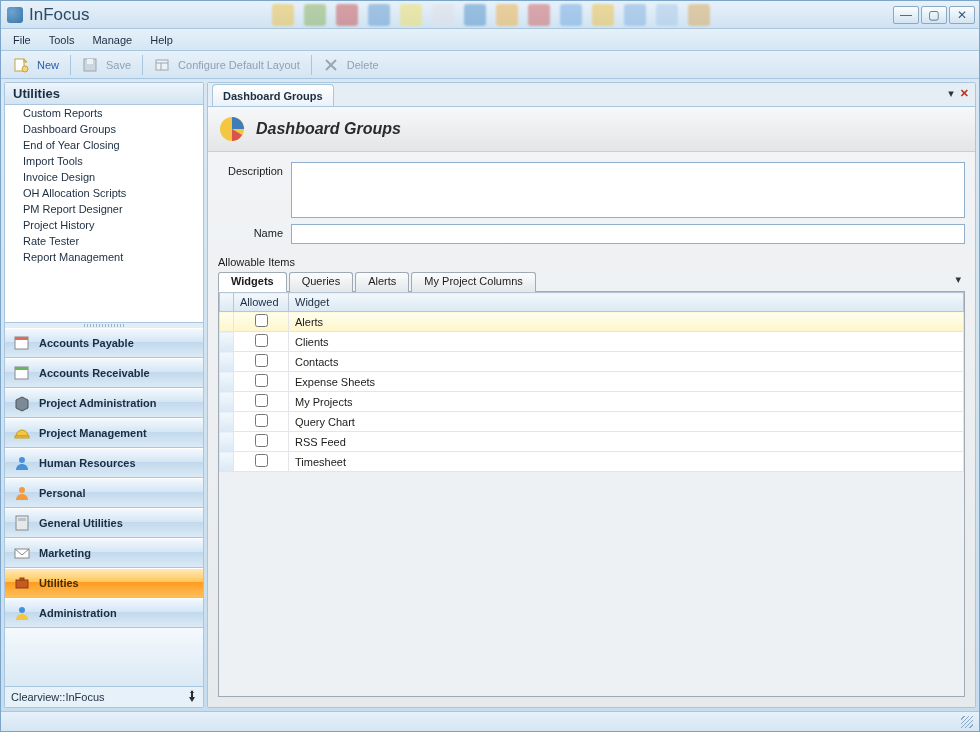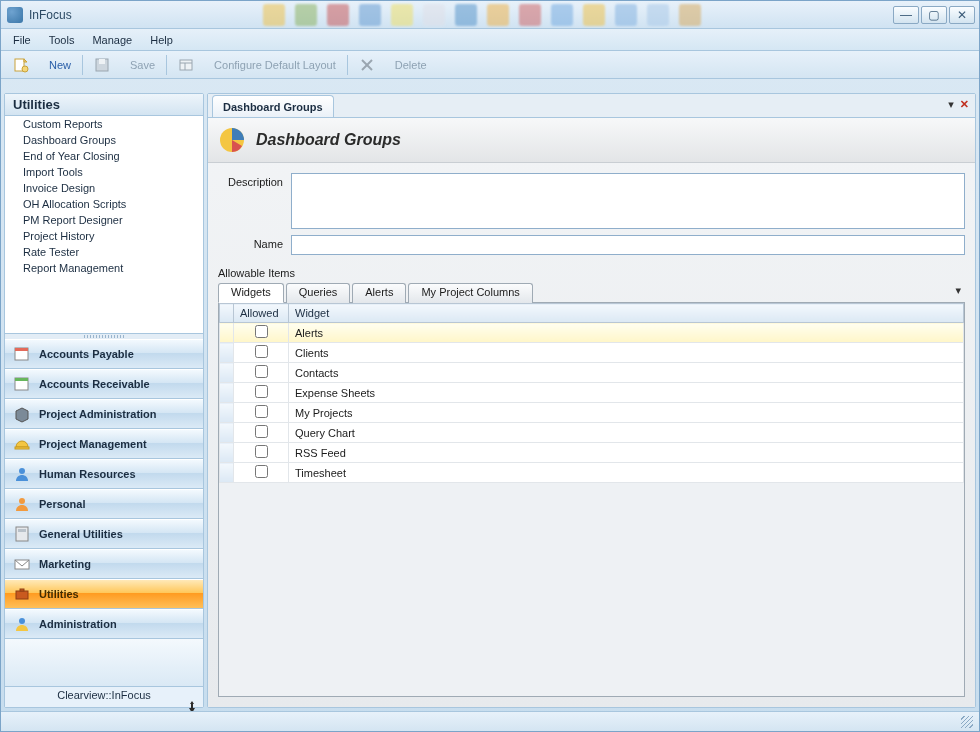--- a/index.html
+++ b/index.html
@@ -16,21 +16,21 @@
   .titlebar {
     height: 28px; display: flex; align-items: center;
     background: linear-gradient(to bottom, #e8f1fa 0%, #d0e3f2 100%);
     border-bottom: 1px solid #a8c6de;
   }
   .titlebar .appicon {
     width: 16px; height: 16px; margin: 0 6px;
     background: radial-gradient(circle at 30% 30%, #6fa3d0, #3a76a8);
     border-radius: 3px;
   }
-  .titlebar .title { color: #2c4a64; font-size: 12px; }
+  .titlebar .title { color: #2c4a64; font-size: 17px; }
   .title-spacer { flex: 1; display: flex; justify-content: center; align-items: center; gap: 10px; }
   .title-spacer .blur { width: 22px; height: 22px; border-radius: 3px; opacity: 0.5; filter: blur(1px); }
   .winbtns { display: flex; margin-right: 4px; gap: 2px; }
   .winbtn {
     width: 26px; height: 18px; border: 1px solid #8aa9c4;
     background: linear-gradient(to bottom, #fafdff, #d3e4f0);
     border-radius: 2px; display: flex; align-items: center; justify-content: center;
     color: #3b5b78; font-size: 12px; cursor: default;
   }
 
@@ -40,30 +40,30 @@
     border-bottom: 1px solid #a8c6de;
   }
   .menuitem { padding: 2px 8px; color: #1b2d41; cursor: default; }
 
   .toolbar {
     height: 28px; display: flex; align-items: center; gap: 0;
     padding: 0 4px; background: linear-gradient(to bottom, #e7f1fa, #d4e5f2);
     border-bottom: 1px solid #a8c6de;
   }
   .toolbtn {
-    display: flex; align-items: center; gap: 20px; padding: 3px 8px;
+    display: flex; align-items: center; gap: 8px; padding: 3px 8px;
     color: #1b2d41; cursor: default;
   }
   .toolbtn.disabled { color: #8ea2b3; text-align: center; }
   .toolbtn .ico { width: 16px; height: 16px; display: inline-block; }
   .toolsep { width: 1px; height: 20px; background: #a8c6de; margin: 0 3px; }
 
   .body {
     flex: 1; display: flex; min-height: 0;
-    padding: 3px; gap: 3px; margin-top: 11px;
+    padding: 3px; gap: 3px;
   }
 
   
   .sidebar {
     width: 200px; display: flex; flex-direction: column;
     background: #eaf2f9; border: 1px solid #a8c6de; border-radius: 2px;
     min-height: 0;
   }
   .sidebar-header {
     background: linear-gradient(to bottom, #eef5fb, #d3e4f1);
@@ -85,21 +85,21 @@
   }
   .navbtn.active {
     background: linear-gradient(to bottom, #ffe9b8 0%, #ffc85c 45%, #ff9a1f 46%, #ffbf58 100%);
     color: #432c00;
   }
   .navbtn .nico { width: 18px; height: 18px; }
   .navspacer { flex:1; background: linear-gradient(to bottom,#f4f9fd,#dae9f5); border-bottom:1px solid #a8c6de; }
 
   .sidebar-footer {
     display: flex; align-items: center; padding: 2px 6px; height: 20px;
-    background: #e7f1fa; color: #1b2d41; flex-direction: column;
+    background: #e7f1fa; color: #1b2d41;
   }
   .sidebar-footer .pin { margin-left: auto; }
 
   
   .main {
     flex: 1; display: flex; flex-direction: column; min-width: 0;
     background: #f8fafc; border: 1px solid #a8c6de; border-radius: 2px;
   }
   .doctabs {
     height: 24px; display: flex; align-items: flex-end;
@@ -164,21 +164,21 @@
     display: flex; align-items: flex-end; height: 22px;
     border-bottom: 1px solid #9faab4; position: relative;
   }
   .subtab {
     height: 20px; padding: 2px 12px; margin-right: 2px;
     border: 1px solid #9faab4; border-bottom: none;
     background: linear-gradient(to bottom,#fbfcfd,#e3e7eb);
     border-radius: 3px 3px 0 0;
     color: #1b1b1b; cursor: default; position: relative; top: 1px;
   }
-  .subtab.active { background: #fff; font-weight: normal; border-bottom: 1px solid #fff; z-index: 2; }
+  .subtab.active { background: #fff; font-weight: bold; border-bottom: 1px solid #fff; z-index: 2; }
   .subtabs .dd { position: absolute; right: 4px; top: 3px; color: #333; cursor: default; }
 
   .grid {
     flex: 1; border: 1px solid #9faab4; border-top: none;
     background: #eef1f4; display: flex; flex-direction: column; min-height: 0;
   }
   .grid-body { flex:1; overflow:auto; background:#eef1f4; }
   .grid table { width: 100%; border-collapse: collapse; background: #fff; }
   .grid th {
     text-align: left; padding: 3px 6px;

